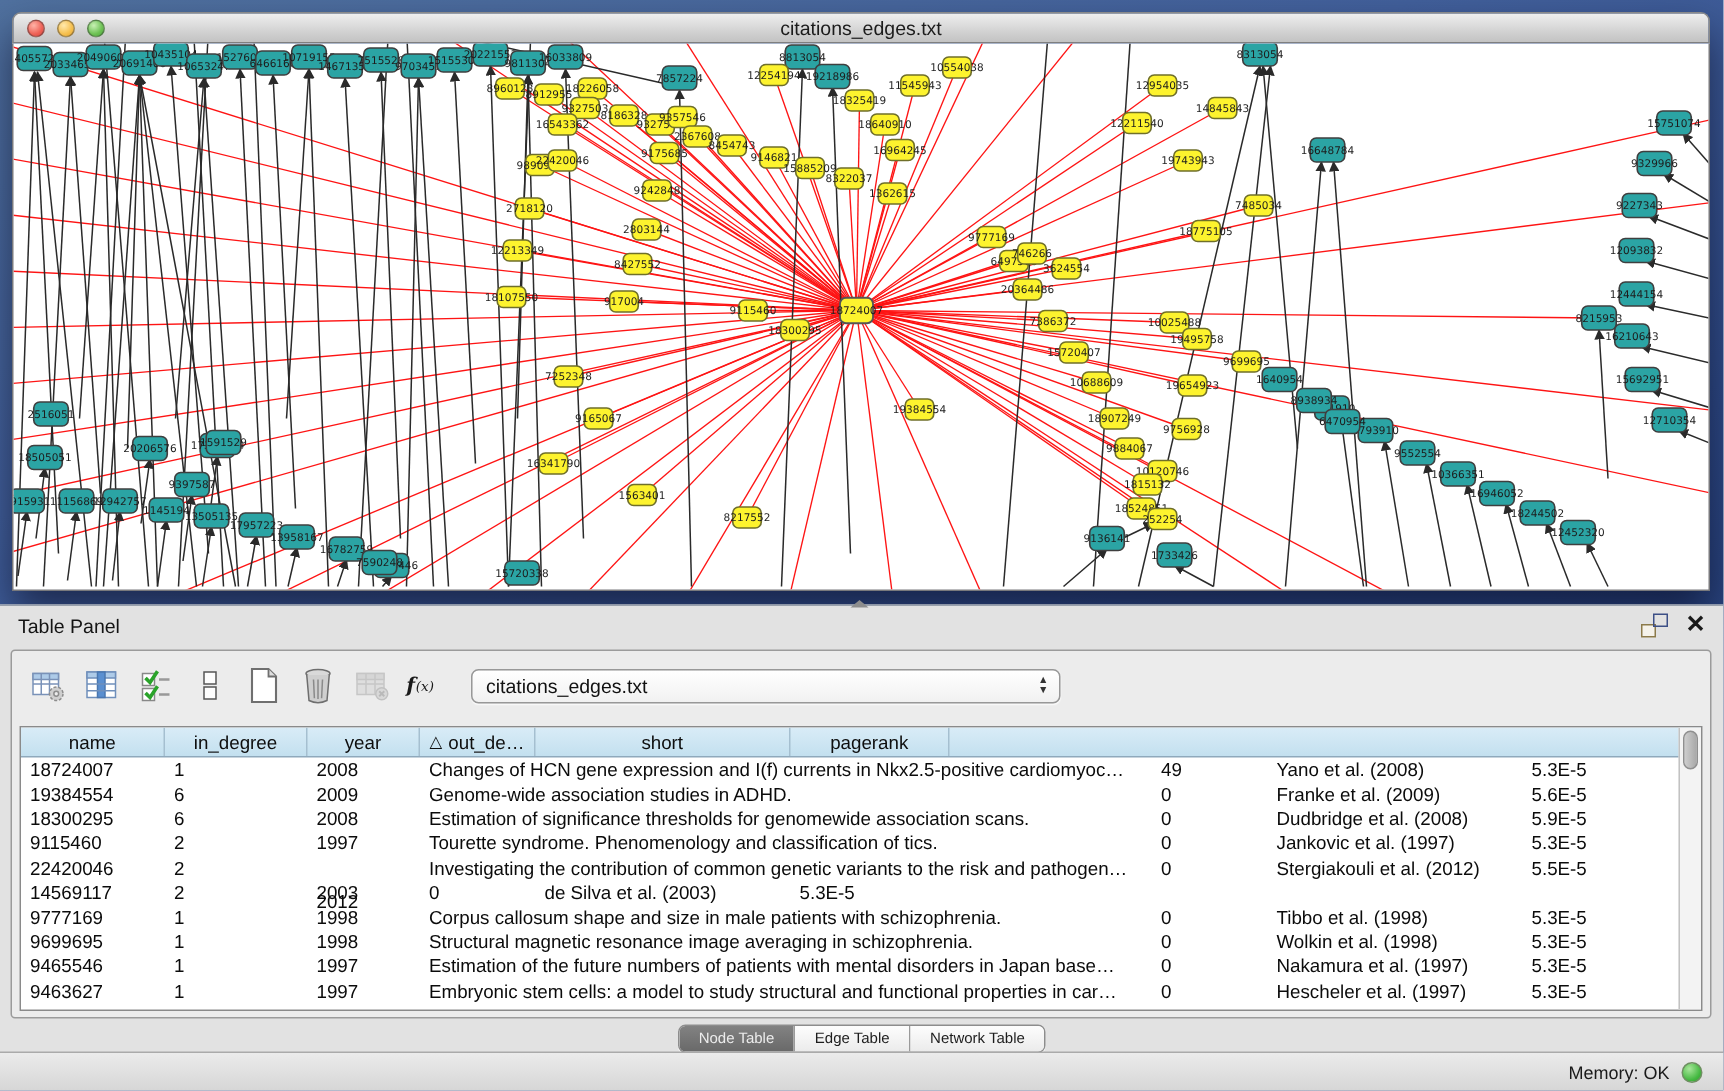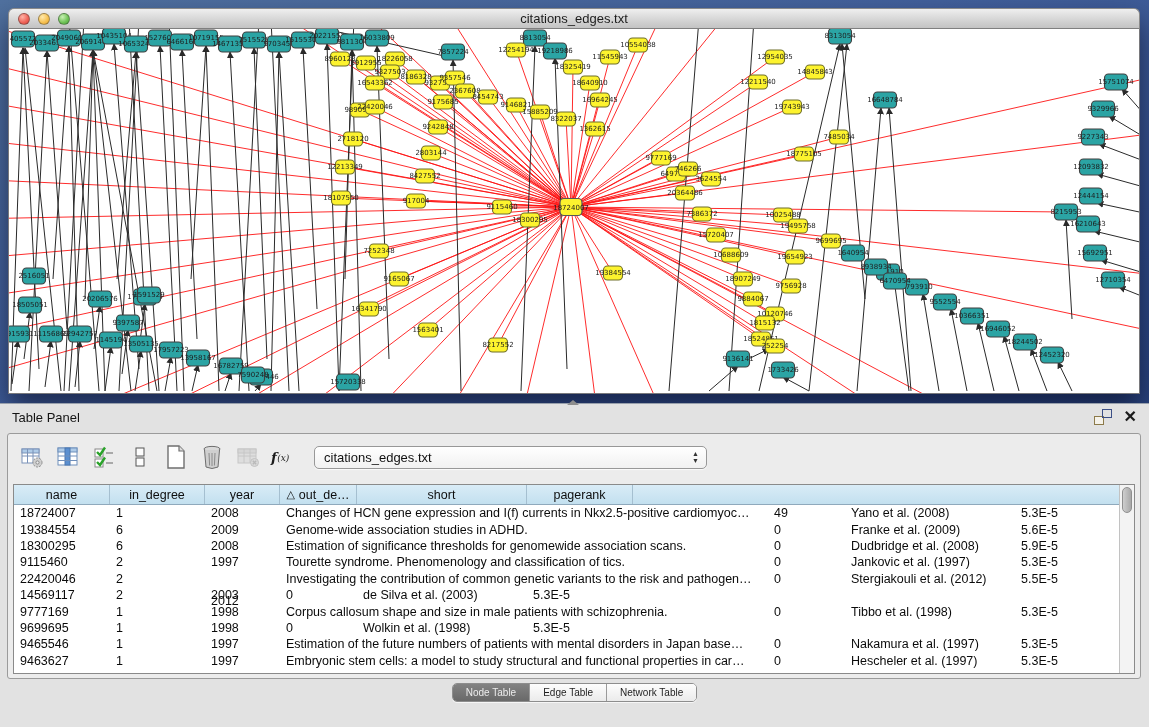--- a/index.html
+++ b/index.html
@@ -941,20 +941,21 @@
             <div class="td" style="width: 75px;">1998</div>
             <div class="td" style="width: 488px;">Corpus callosum shape and size in male patients with schizophrenia.</div>
             <div class="td" style="width: 77px;">0</div>
             <div class="td" style="width: 170px;">Tibbo et al. (1998)</div>
             <div class="td" style="width: 106px;">5.3E-5</div>
           </div>
           <div class="tr">
             <div class="td" style="width: 96px;">9699695</div>
             <div class="td" style="width: 95px;">1</div>
             <div class="td" style="width: 75px;">1998</div>
+            <div class="td" style="width: 488px;">Structural magnetic resonance image averaging in schizophrenia.</div>
             <div class="td" style="width: 77px;">0</div>
             <div class="td" style="width: 170px;">Wolkin et al. (1998)</div>
             <div class="td" style="width: 106px;">5.3E-5</div>
           </div>
           <div class="tr">
             <div class="td" style="width: 96px;">9465546</div>
             <div class="td" style="width: 95px;">1</div>
             <div class="td" style="width: 75px;">1997</div>
             <div class="td" style="width: 488px;">Estimation of the future numbers of patients with mental disorders in Japan base…</div>
             <div class="td" style="width: 77px;">0</div>
@@ -978,13 +979,17 @@
   </div>
 
   <div class="tabsbar">
     <div class="seg" id="segtabs">
         <div class="seg-item active">Node Table</div>
         <div class="seg-item">Edge Table</div>
         <div class="seg-item">Network Table</div>
       </div>
   </div>
 
+  <div class="statusbar">
+    <span>Memory: OK</span>
+    <div class="mem-dot"></div>
+  </div>
 </div>
 
 </body></html>

